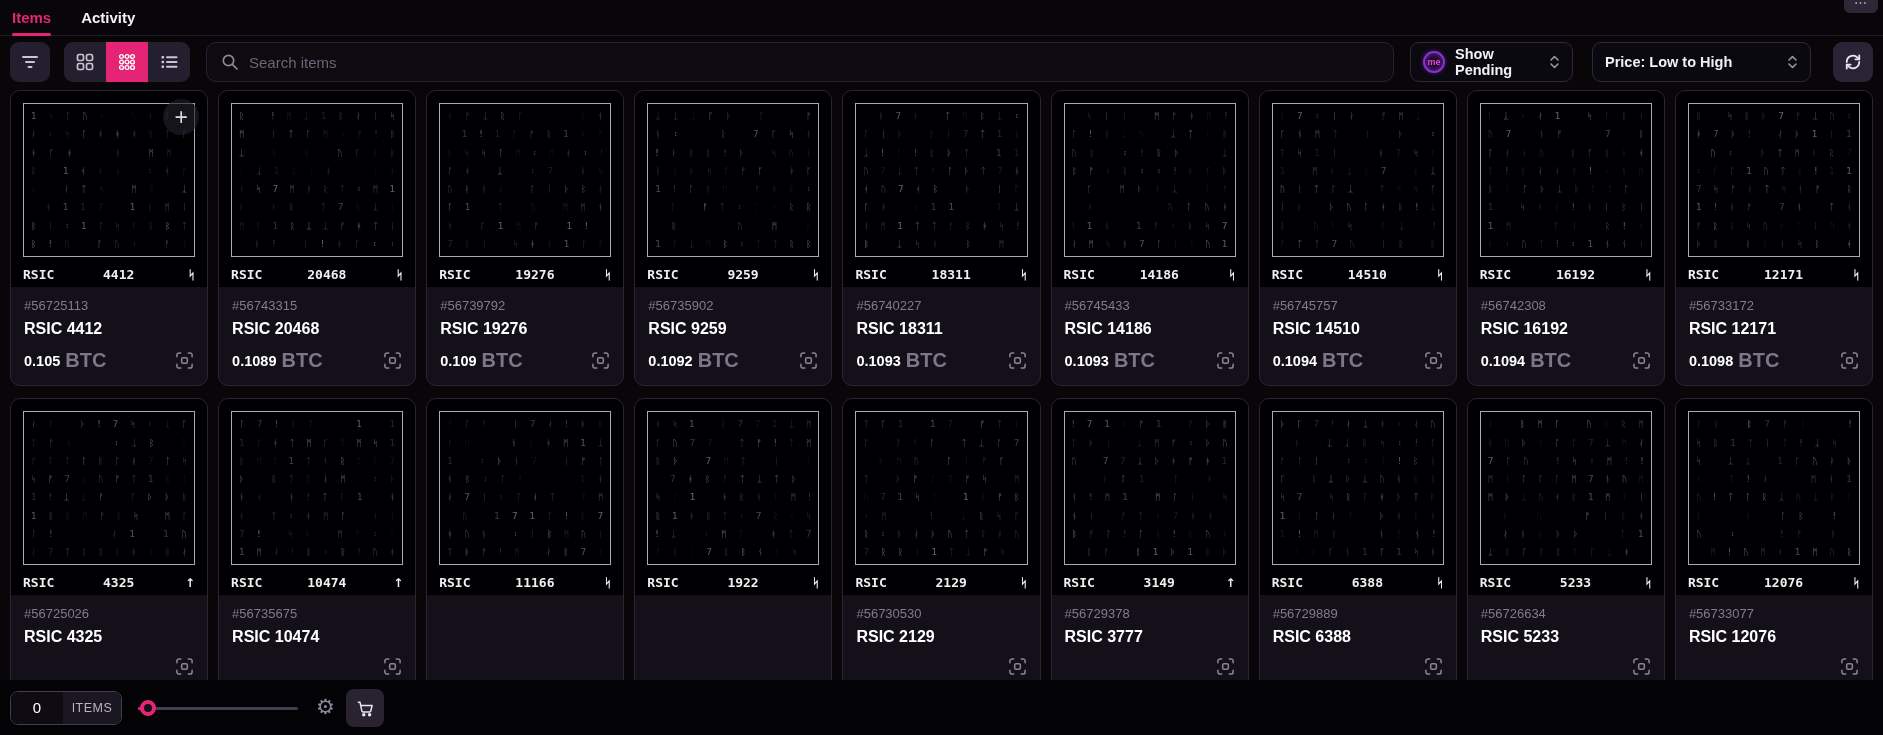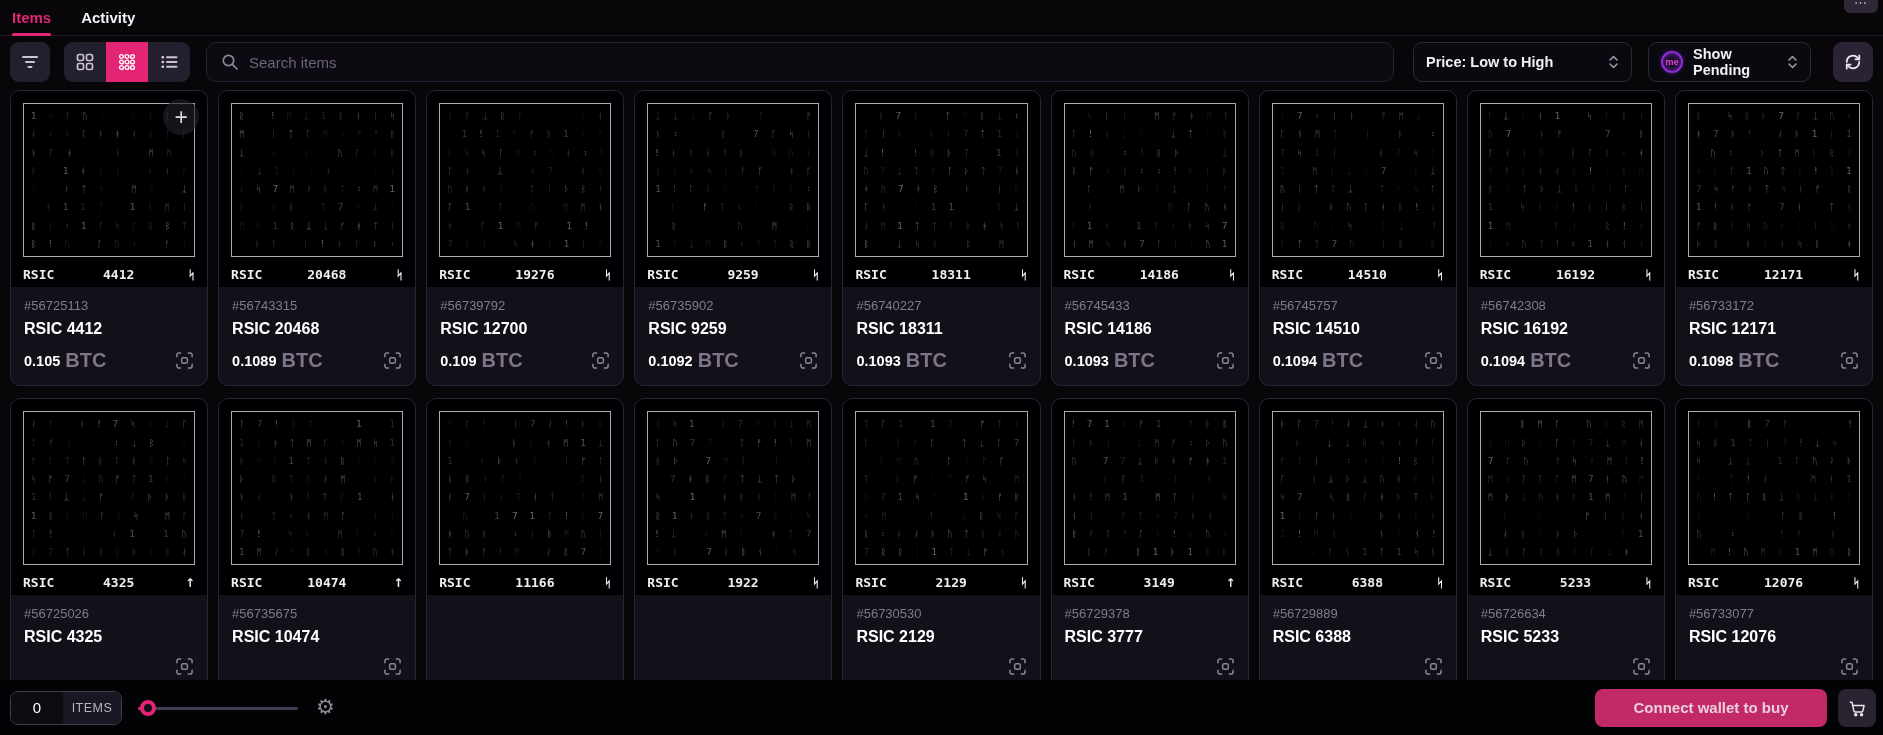--- a/index.html
+++ b/index.html
@@ -169,34 +169,34 @@
   <div class="search-box">
     <span>
       <svg width="18" height="18" viewBox="0 0 18 18" fill="none" stroke="#8d8798" stroke-width="1.7" stroke-linecap="round">
         <circle cx="7.5" cy="7.5" r="5.2"></circle>
         <line x1="11.6" y1="11.6" x2="16" y2="16"></line>
       </svg>
     </span>
     <input type="text" placeholder="Search items" style="">
   </div>
 
-  <div class="select-box sort-select">
-    <span>Price: Low to High</span>
+  <div class="select-box pending-select">
+    <span class="me-logo">me</span>
+    <span>Show Pending</span>
     <span class="spacer"></span>
     <span>
       <svg width="11" height="16" viewBox="0 0 11 16" fill="none" stroke="#9a93a6" stroke-width="1.6" stroke-linecap="round" stroke-linejoin="round">
         <polyline points="2,6 5.5,2.5 9,6"></polyline>
         <polyline points="2,10 5.5,13.5 9,10"></polyline>
       </svg>
     </span>
   </div>
 
-  <div class="select-box pending-select">
-    <span class="me-logo">me</span>
-    <span>Show Pending</span>
+  <div class="select-box sort-select">
+    <span>Price: Low to High</span>
     <span class="spacer"></span>
     <span>
       <svg width="11" height="16" viewBox="0 0 11 16" fill="none" stroke="#9a93a6" stroke-width="1.6" stroke-linecap="round" stroke-linejoin="round">
         <polyline points="2,6 5.5,2.5 9,6"></polyline>
         <polyline points="2,10 5.5,13.5 9,10"></polyline>
       </svg>
     </span>
   </div>
 
   <div class="tool-btn refresh-btn">
@@ -568,21 +568,21 @@
           </div>
         </div>
       <div class="img-caption">
         <span>RSIC</span>
         <span class="cap-num">19276</span>
         <span class="cap-rune">ᛋ</span>
       </div>
     </div>
     <div class="card-info">
       <div class="card-id">#56739792</div>
-      <div class="card-name">RSIC 12700</div>
+      <div class="card-name">RSIC 19276</div>
       <div class="price-row">
         <span class="price-val">0.109</span>
         <span class="price-cur">BTC</span>
         <span class="spacer"></span>
         <span>
           <svg width="19" height="19" viewBox="0 0 20 20" fill="none" stroke="#8b8596" stroke-width="1.6" stroke-linecap="round">
             <path d="M2 6V4.2A2.2 2.2 0 0 1 4.2 2H6"></path>
             <path d="M14 2h1.8A2.2 2.2 0 0 1 18 4.2V6"></path>
             <path d="M18 14v1.8a2.2 2.2 0 0 1-2.2 2.2H14"></path>
             <path d="M6 18H4.2A2.2 2.2 0 0 1 2 15.8V14"></path>
@@ -2467,21 +2467,20 @@
   <div class="items-box">
     <input class="items-count" value="0" style="">
     <div class="items-label">ITEMS</div>
   </div>
   <div class="slider">
     <div class="track"></div>
     <div class="fill"></div>
     <div class="knob"></div>
   </div>
   <div class="gear">⚙</div>
-  <button class="connect-btn">Connect wallet to buy</button>
   <div class="cart-btn">
     <span>
       <svg width="20" height="20" viewBox="0 0 24 24" fill="none" stroke="#e8e5ee" stroke-width="1.8" stroke-linecap="round" stroke-linejoin="round">
         <path d="M4 5h2l2.2 10.5a1.6 1.6 0 0 0 1.6 1.3h7.6a1.6 1.6 0 0 0 1.6-1.3L20.5 9H7"></path>
         <circle cx="10.5" cy="20" r="1.2" fill="#e8e5ee"></circle>
         <circle cx="17.5" cy="20" r="1.2" fill="#e8e5ee"></circle>
       </svg>
     </span>
   </div>
 </div>

